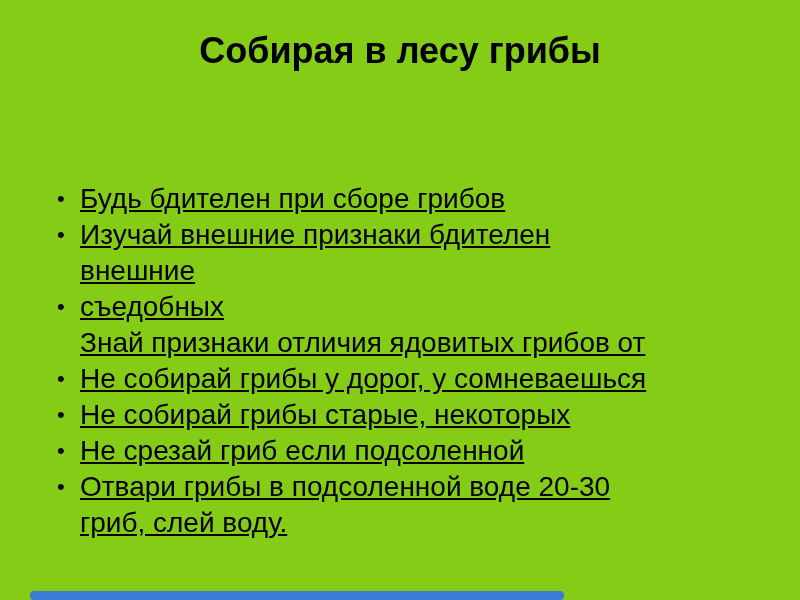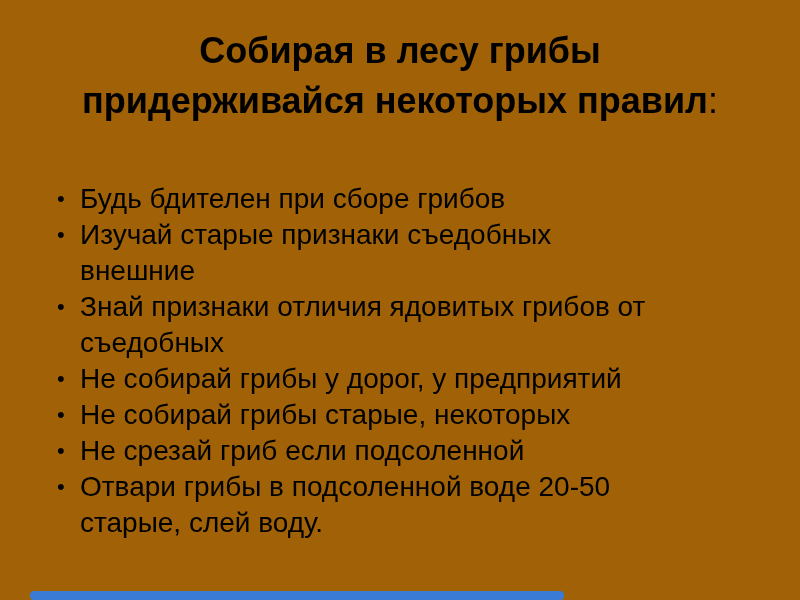--- a/index.html
+++ b/index.html
@@ -8,21 +8,21 @@
     width: 800px;
     height: 600px;
     background: #ffffff;
     overflow: hidden;
     font-family: "Liberation Sans", sans-serif;
   }
   .slide {
     position: relative;
     width: 800px;
     height: 600px;
-    background: #a16207;
+    background: #84cc16;
   }
   .title {
     position: absolute;
     top: 26px;
     left: 0;
     width: 800px;
     margin: 0;
     text-align: center;
     font-size: 36px;
     line-height: 50px;
@@ -48,78 +48,78 @@
   .item .marker {
     position: absolute;
     left: 2px;
     top: 0;
     font-size: 22px;
     line-height: 36px;
   }
   .item .line {
     display: block;
     white-space: nowrap;
+    text-decoration: underline;
   }
   .progress-bar {
     position: absolute;
     left: 30px;
     top: 591px;
     width: 534px;
     height: 9px;
     background: #3a7bd5;
     border-radius: 4px;
   }
 </style>
 </head>
 <body>
 
 <div class="slide">
 
   <h1 class="title">
     <span class="t-line">Собирая в лесу грибы</span>
-    <span class="t-line"><span>придерживайся некоторых правил</span><span class="colon">:</span></span>
   </h1>
 
   <div class="bullets">
 
     <div class="item">
       <span class="marker">•</span>
       <span class="line">Будь бдителен при сборе грибов</span>
     </div>
 
     <div class="item">
       <span class="marker">•</span>
-      <span class="line">Изучай старые признаки съедобных</span>
+      <span class="line">Изучай внешние признаки бдителен</span>
       <span class="line">внешние</span>
     </div>
 
     <div class="item">
       <span class="marker">•</span>
+      <span class="line">съедобных</span>
       <span class="line">Знай признаки отличия ядовитых грибов от</span>
-      <span class="line">съедобных</span>
     </div>
 
     <div class="item">
       <span class="marker">•</span>
-      <span class="line">Не собирай грибы у дорог, у предприятий</span>
+      <span class="line">Не собирай грибы у дорог, у сомневаешься</span>
     </div>
 
     <div class="item">
       <span class="marker">•</span>
       <span class="line">Не собирай грибы старые, некоторых</span>
     </div>
 
     <div class="item">
       <span class="marker">•</span>
       <span class="line">Не срезай гриб если подсоленной</span>
     </div>
 
     <div class="item">
       <span class="marker">•</span>
-      <span class="line">Отвари грибы в подсоленной воде 20-50</span>
-      <span class="line">старые, слей воду.</span>
+      <span class="line">Отвари грибы в подсоленной воде 20-30</span>
+      <span class="line">гриб, слей воду.</span>
     </div>
 
   </div>
 
   <div class="progress-bar"></div>
 
 </div>
 
 </body></html>

